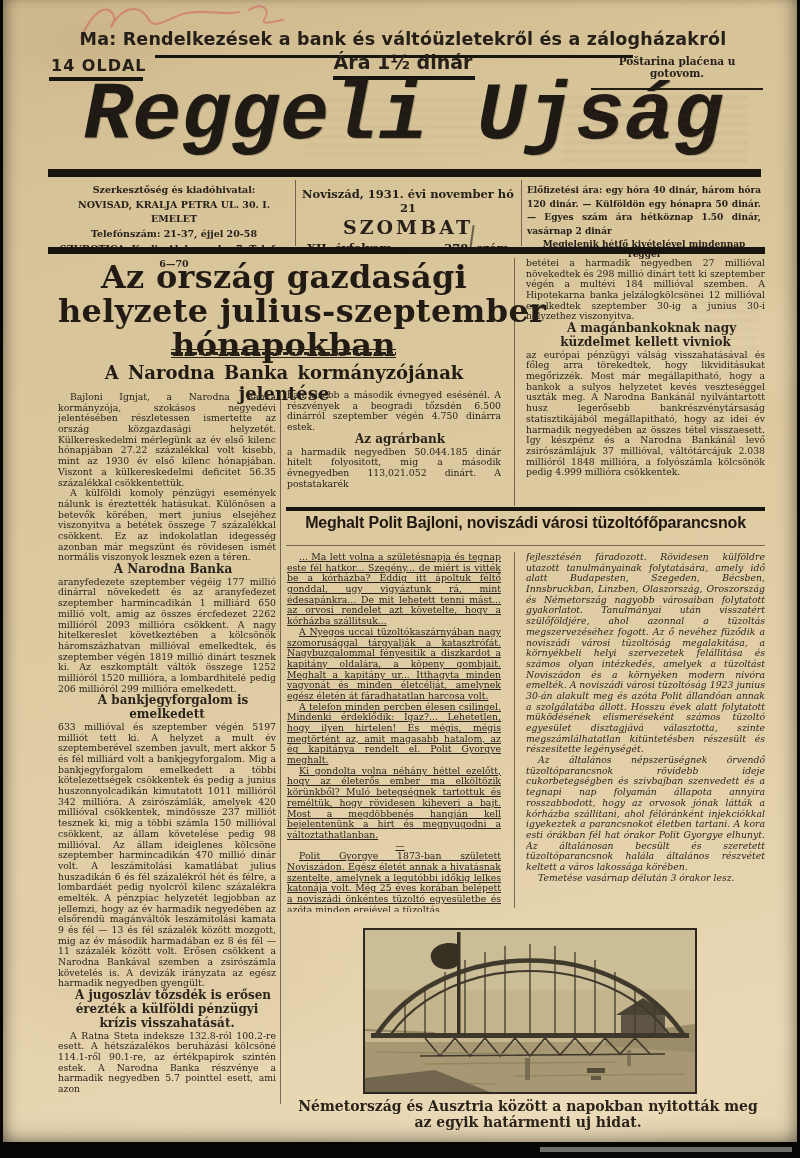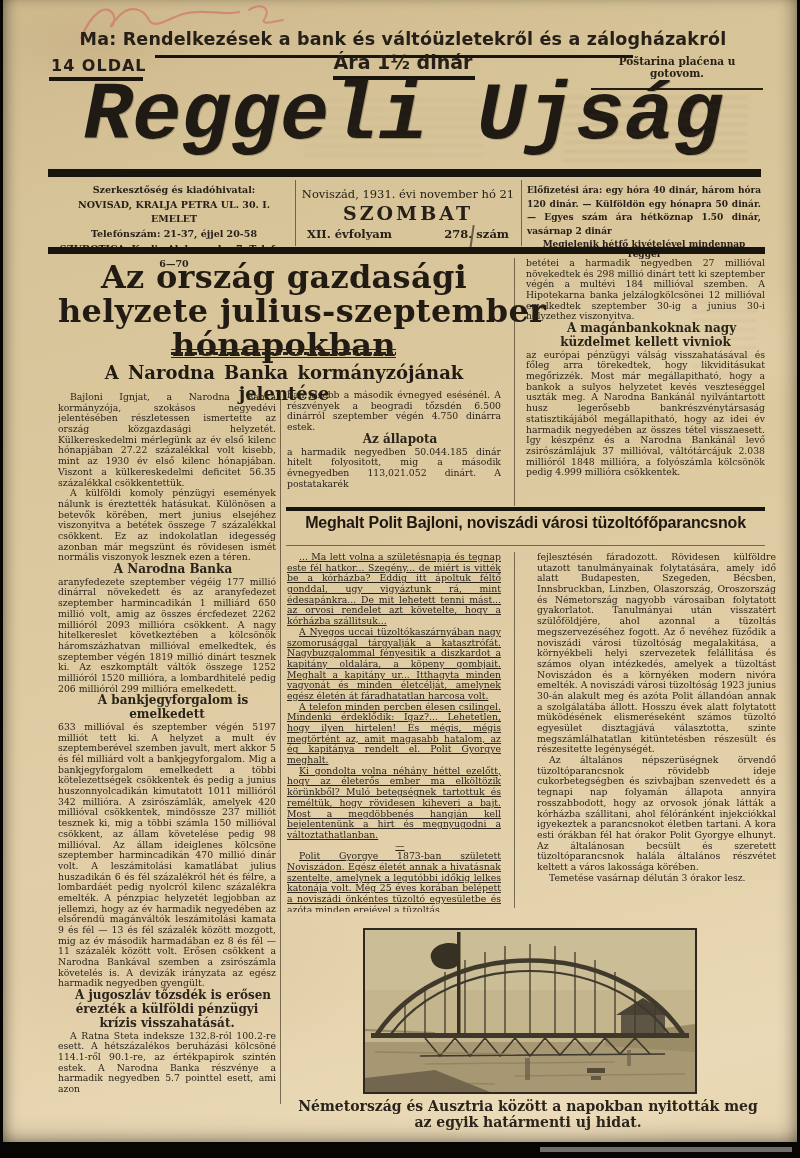--- a/index.html
+++ b/index.html
@@ -23,21 +23,21 @@
     font-weight:bold;font-size:17.5px;letter-spacing:.2px;white-space:nowrap;}
   .pages{left:48px;top:56px;font-family:"DejaVu Sans",sans-serif;font-weight:bold;font-size:16px;letter-spacing:1px;}
   .price{left:0;top:51px;width:800px;text-align:center;font-family:"DejaVu Sans",sans-serif;font-weight:bold;font-size:19px;}
   .postage{left:588px;top:55px;width:172px;font-weight:bold;font-size:10.5px;text-align:center;border-bottom:2px solid #241e15;padding-bottom:9px;}
   
   .masthead{left:48px;top:76px;width:704px;text-align:center;font-family:Liberation Mono, monospace;
     font-style:italic;font-weight:bold;font-size:82px;line-height:1.0;color:#1f1a13;
     text-shadow:1px 1px 0 rgba(30,22,12,.25);}
   
   .infobox{font-size:9.5px;line-height:1.55;font-weight:bold;text-align:center;}
-  .issue-date{font-size:11.5px;font-weight:normal;text-align:center;}
+  .issue-date{font-size:11.5px;font-weight:bold;text-align:center;}
   .issue-day{font-size:19px;font-weight:bold;letter-spacing:3px;text-align:center;margin-top:1px;}
   .issue-row{display:flex;justify-content:space-between;font-size:11.5px;font-weight:bold;margin-top:3px;padding:0 8px;}
   .subsc{font-size:9px;line-height:1.5;font-weight:bold;text-align:justify;}
   .subsc2{font-size:9px;font-weight:bold;text-align:center;margin-top:1px;}
   
   .a1-headline{left:55px;top:260px;width:452px;text-align:center;font-weight:bold;
     font-size:32px;line-height:1.07;color:#211b13;letter-spacing:.3px;}
   .a1-headline span{display:block;white-space:nowrap;}
   .divider{left:168px;top:349px;width:225px;height:7px;
     border-top:1px solid #2a2318;border-bottom:1px solid #2a2318;
@@ -122,21 +122,21 @@
     <p class="crosshead">A Narodna Banka</p>
     <p class="noind">aranyfedezete szeptember végéig 177 millió dinárral növekedett és az aranyfedezet szeptember harmincadikán 1 milliárd 650 millió volt, amig az összes ércfedezet 2262 millióról 2093 millióra csökkent. A nagy hitelkereslet következtében a kölcsönök háromszázhatvan millióval emelkedtek, és szeptember végén 1819 millió dinárt tesznek ki. Az eszkomptált váltók összege 1252 millióról 1520 millióra, a lombardhitelé pedig 206 millióról 299 millióra emelkedett.</p>
     <p class="crosshead">A bankjegyforgalom is emelkedett</p>
     <p class="noind">633 millióval és szeptember végén 5197 milliót tett ki. A helyzet a mult év szeptemberével szemben javult, mert akkor 5 és fél milliárd volt a bankjegyforgalom. Mig a bankjegyforgalom emelkedett a többi kötelezettségek csökkentek és pedig a junius huszonnyolcadikán kimutatott 1011 millióról 342 millióra. A zsirószámlák, amelyek 420 millióval csökkentek, mindössze 237 milliót tesznek ki, mig a többi számla 150 millióval csökkent, az állam követelése pedig 98 millióval. Az állam ideiglenes kölcsöne szeptember harmincadikán 470 millió dinár volt. A leszámitolási kamatlábat julius huszadikán 6 és fél százalékról hét és félre, a lombardáét pedig nyolcról kilenc százalékra emelték. A pénzpiac helyzetét legjobban az jellemzi, hogy az év harmadik negyedében az elsőrendü magánváltók leszámitolási kamata 9 és fél — 13 és fél százalék között mozgott, mig az év második harmadában ez 8 és fél — 11 százalék között volt. Erősen csökkent a Narodna Bankával szemben a zsirószámla követelés is. A devizák irányzata az egész harmadik negyedben gyengült.</p>
     <p class="crosshead">A jugoszláv tőzsdék is erősen érezték a külföldi pénzügyi krízis visszahatását.</p>
     <p>A Ratna Steta indeksze 132.8-ról 100.2-re esett. A hétszázalékos beruházási kölcsöné 114.1-ről 90.1-re, az értékpapirok szintén estek. A Narodna Banka részvénye a harmadik negyedben 5.7 pointtel esett, ami azon</p>
   </div>
 
   <div class="abs bodycol" style="left:284px;top:390px;width:214px;height:116px;">
     <p class="noind">ban kisebb a második évnegyed esésénél. A részvények a beogradi tőzsdén 6.500 dinárról szeptember végén 4.750 dinárra estek.</p>
-    <p class="crosshead">Az állapota</p>
+    <p class="crosshead">Az agrárbank</p>
     <p class="noind">a harmadik negyedben 50.044.185 dinár hitelt folyositott, mig a második évnegyedben 113,021.052 dinárt. A postatakarék</p>
   </div>
 
   <div class="abs bodycol" style="left:523px;top:258px;width:239px;height:250px;">
     <p class="noind">betétei a harmadik negyedben 27 millióval növekedtek és 298 millió dinárt tett ki szeptember végén a multévi 184 millióval szemben. A Hipotekarna banka jelzálogkölcsönei 12 millióval emelkedtek szeptember 30-ig a junius 30-i helyzethez viszonyitva.</p>
     <p class="crosshead">A magánbankoknak nagy küzdelmet kellett vivniok</p>
     <p class="noind">az európai pénzügyi válság visszahatásával és főleg arra törekedtek, hogy likviditásukat megőrizzék. Most már megállapitható, hogy a bankok a sulyos helyzetet kevés veszteséggel uszták meg. A Narodna Bankánál nyilvántartott husz legerősebb bankrészvénytársaság statisztikájából megállapitható, hogy az idei év harmadik negyedében az összes tétel visszaesett. Igy készpénz és a Narodna Bankánál levő zsirószámlájuk 37 millióval, váltótárcájuk 2.038 millióról 1848 millióra, a folyószámla kölcsönök pedig 4.999 millióra csökkentek.</p>
   </div>
 
   <div class="abs bar" style="left:283px;top:507px;width:479px;height:4px;"></div>
@@ -145,21 +145,21 @@
 
   <div class="abs bodycol" style="left:284px;top:552px;width:214px;height:360px;text-decoration:underline;">
     <p>... Ma lett volna a születésnapja és tegnap este fél hatkor... Szegény... de miért is vitték be a kórházba? Eddig itt ápoltuk féltő gonddal, ugy vigyáztunk rá, mint édesapánkra... De mit lehetett tenni mást... az orvosi rendelet azt követelte, hogy a kórházba szállitsuk...</p>
     <p>A Nyegos uccai tüzoltókaszárnyában nagy szomorusággal tárgyalják a katasztrófát. Nagybuzgalommal fényesitik a diszkardot a kapitány oldalára, a köpeny gombjait. Meghalt a kapitány ur... Itthagyta minden vagyonát és minden életcélját, amelynek egész életén át fáradhatatlan harcosa volt.</p>
     <p>A telefon minden percben élesen csilingel. Mindenki érdeklődik: Igaz?... Lehetetlen, hogy ilyen hirtelen! És mégis, mégis megtörtént az, amit magasabb hatalom, az ég kapitánya rendelt el. Polit Gyorgye meghalt.</p>
     <p>Ki gondolta volna néhány héttel ezelőtt, hogy az életerős ember ma elköltözik körünkből? Muló betegségnek tartottuk és reméltük, hogy rövidesen kiheveri a bajt. Most a megdöbbenés hangján kell bejelentenünk a hirt és megnyugodni a változtathatlanban.</p>
     <p class="dashline">—</p>
     <p>Polit Gyorgye 1873-ban született Noviszádon. Egész életét annak a hivatásnak szentelte, amelynek a legutóbbi időkig lelkes katonája volt. Még 25 éves korában belépett a noviszádi önkéntes tüzoltó egyesületbe és azóta minden erejével a tüzoltás</p>
   </div>
 
-  <div class="abs bodycol" style="left:534px;top:552px;width:239px;height:372px;">
+  <div class="abs bodycol" style="left:523px;top:552px;width:239px;height:372px;font-style:italic;">
     <p class="noind">fejlesztésén fáradozott. Rövidesen külföldre utazott tanulmányainak folytatására, amely idő alatt Budapesten, Szegeden, Bécsben, Innsbruckban, Linzben, Olaszország, Oroszország és Németország nagyobb városaiban folytatott gyakorlatot. Tanulmányai után visszatért szülőföldjére, ahol azonnal a tüzoltás megszervezéséhez fogott. Az ő nevéhez füződik a noviszádi városi tüzoltóság megalakitása, a környékbeli helyi szervezetek felállitása és számos olyan intézkedés, amelyek a tüzoltást Noviszádon és a környéken modern nivóra emelték. A noviszádi városi tüzoltóság 1923 junius 30-án alakult meg és azóta Polit állandóan annak a szolgálatába állott. Hosszu évek alatt folytatott müködésének elismeréseként számos tüzoltó egyesület disztagjává választotta, szinte megszámlálhatatlan kitüntetésben részesült és részesitette legénységét.</p>
     <p>Az általános népszerüségnek örvendő tüzoltóparancsnok rövidebb ideje cukorbetegségben és szivbajban szenvedett és a tegnapi nap folyamán állapota annyira rosszabbodott, hogy az orvosok jónak látták a kórházba szállitani, ahol félóránként injekciókkal igyekeztek a parancsnokot életben tartani. A kora esti órákban fél hat órakor Polit Gyorgye elhunyt. Az általánosan becsült és szeretett tüzoltóparancsnok halála általános részvétet keltett a város lakossága körében.</p>
     <p>Temetése vasárnap délután 3 órakor lesz.</p>
   </div>
 
   <div class="abs photo-frame">
     <svg width="330" height="162" viewBox="0 0 330 162">
       <rect x="0" y="0" width="330" height="162" fill="#c2b288"></rect>
       <rect x="0" y="0" width="330" height="60" fill="#c9ba92"></rect>
       <rect x="0" y="112" width="330" height="50" fill="#a3936e"></rect>

